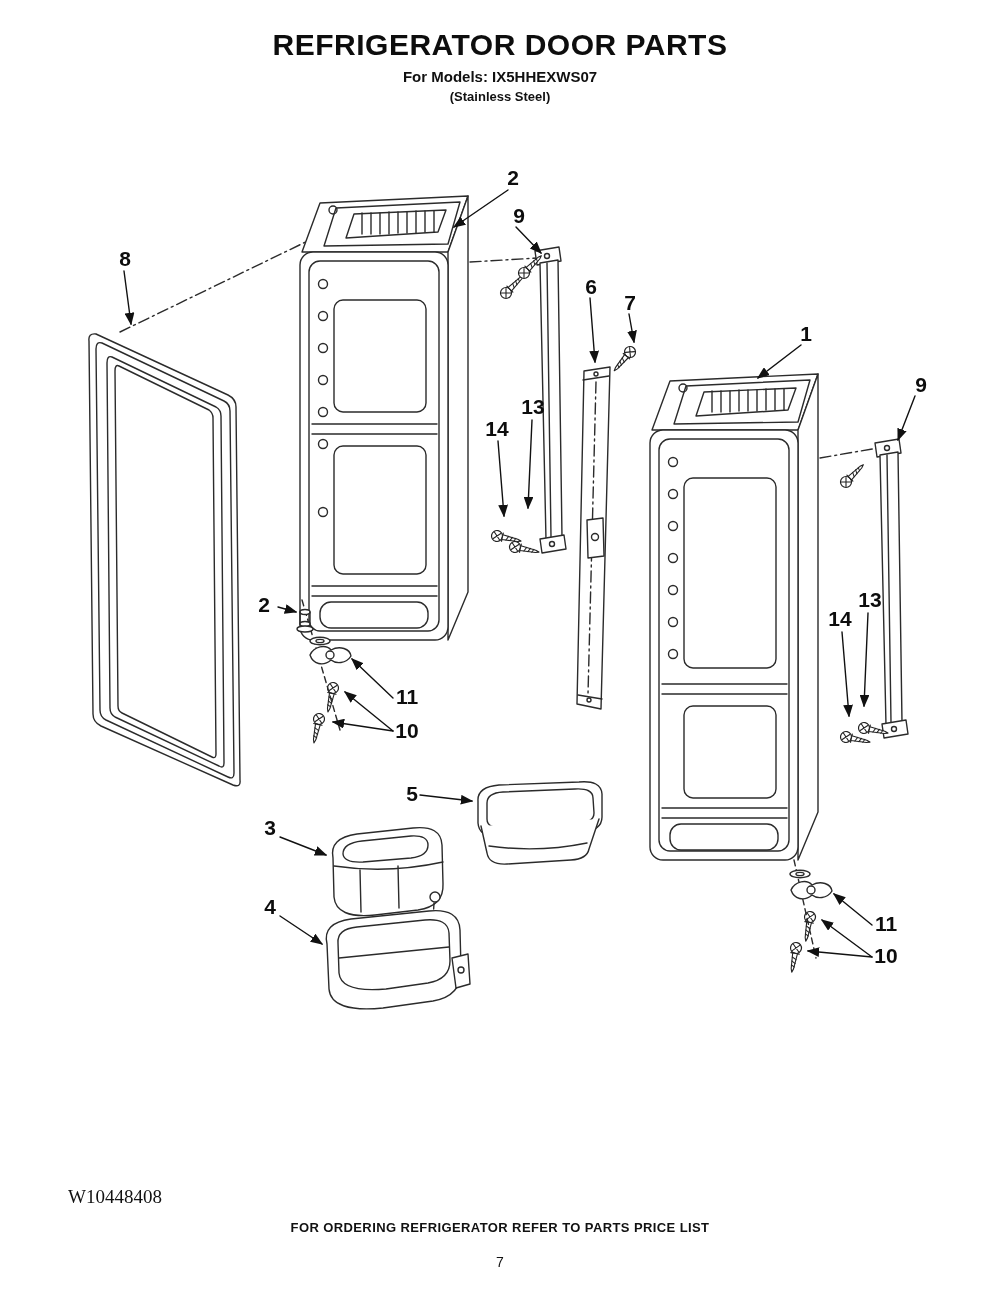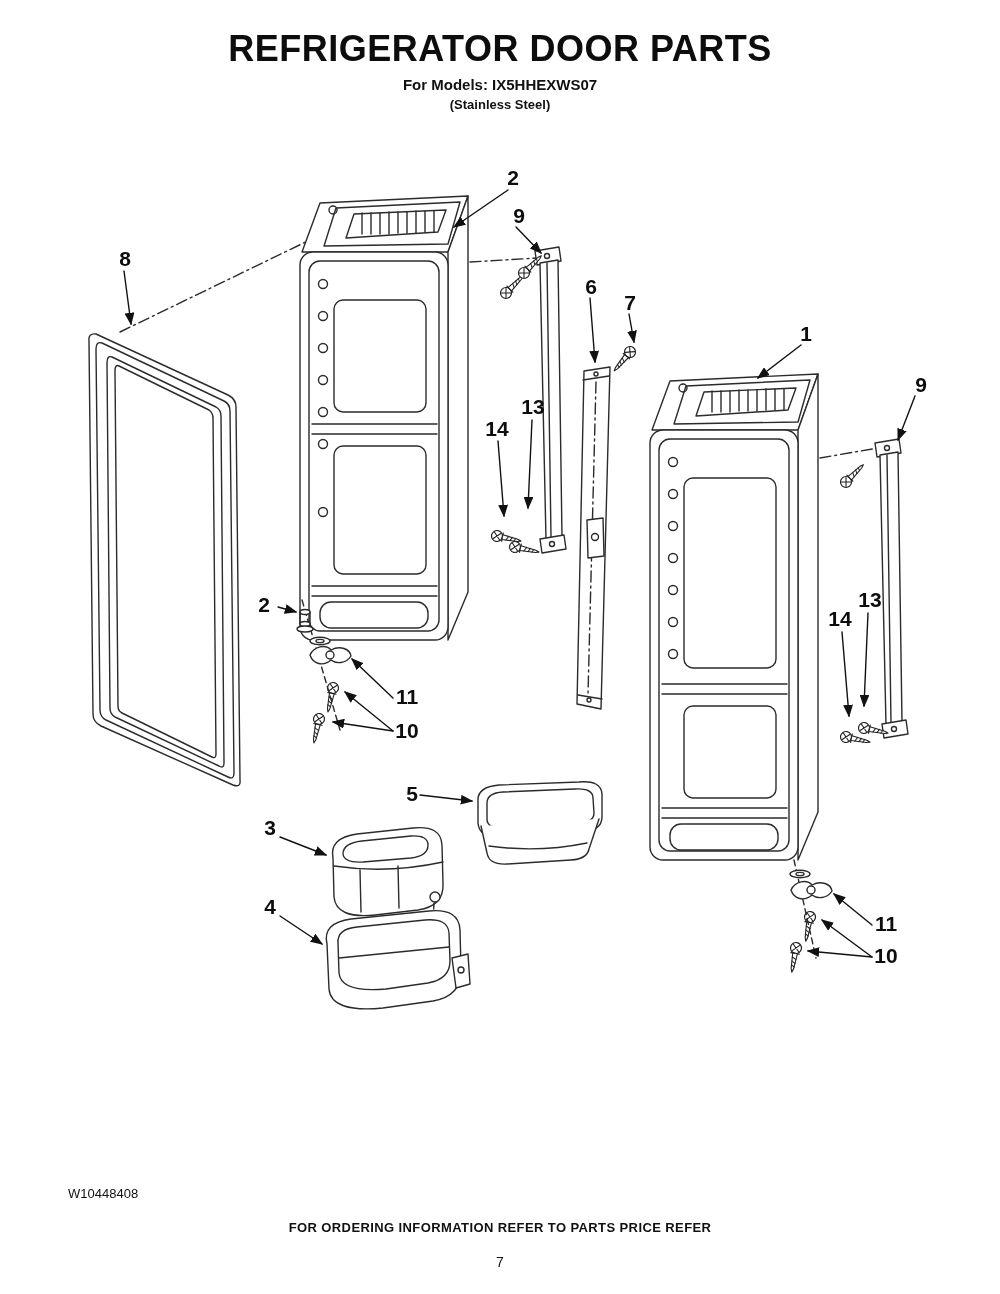--- a/index.html
+++ b/index.html
@@ -1,27 +1,27 @@
 <!DOCTYPE html>
 <html><head>
 <meta charset="utf-8">
 <style>
   html,body{margin:0;padding:0;background:#fff;}
   .page{position:relative;width:1000px;height:1294px;background:#fff;overflow:hidden;
         font-family:"Liberation Sans", sans-serif;color:#111;}
   header{position:absolute;top:0;left:0;width:100%;text-align:center;}
-  h1{margin:28px 0 0 0;font-size:36px;font-weight:bold;letter-spacing:.5px;color:#0d0d0d;}
+  h1{margin:28px 0 0 0;font-size:30px;font-weight:bold;letter-spacing:.5px;color:#0d0d0d;}
   .models{margin-top:6px;font-size:15px;font-weight:bold;}
   .finish{margin-top:4px;font-size:13px;font-weight:bold;}
   svg.diagram{position:absolute;top:0;left:0;}
   #callout-layer{position:absolute;top:0;left:0;width:100%;height:100%;pointer-events:none;}
   .callout{position:absolute;transform:translate(-50%,-50%);font-size:21px;font-weight:bold;color:#0d0d0d;}
   footer .note{position:absolute;top:1220px;left:0;width:100%;text-align:center;
                font-size:13px;font-weight:bold;letter-spacing:.4px;}
-  footer .docnum{position:absolute;top:1186px;left:68px;font-size:13px;}
+  footer .docnum{position:absolute;top:1186px;left:68px;font-size:19px;font-family:Liberation Serif, serif;}
   footer .pagenum{position:absolute;top:1254px;left:0;width:100%;text-align:center;font-size:14px;}
 </style>
 </head>
 <body>
 
 <div class="page">
 
   <header>
     <h1>REFRIGERATOR DOOR PARTS</h1>
     <div class="models">For Models: IX5HHEXWS07</div>
@@ -232,18 +232,18 @@
       <div class="callout" style="left: 407px; top: 697px;">11</div>
       <div class="callout" style="left: 407px; top: 731px;">10</div>
       <div class="callout" style="left: 412px; top: 794px;">5</div>
       <div class="callout" style="left: 270px; top: 828px;">3</div>
       <div class="callout" style="left: 270px; top: 907px;">4</div>
       <div class="callout" style="left: 886px; top: 924px;">11</div>
       <div class="callout" style="left: 886px; top: 956px;">10</div>
     </div>
 
   <footer>
-    <div class="note">FOR ORDERING INFORMATION REFER TO PARTS PRICE REFER</div>
+    <div class="note">FOR ORDERING REFRIGERATOR REFER TO PARTS PRICE LIST</div>
     <div class="docnum">W10448408</div>
     <div class="pagenum">7</div>
   </footer>
 
 </div>
 
 </body></html>

